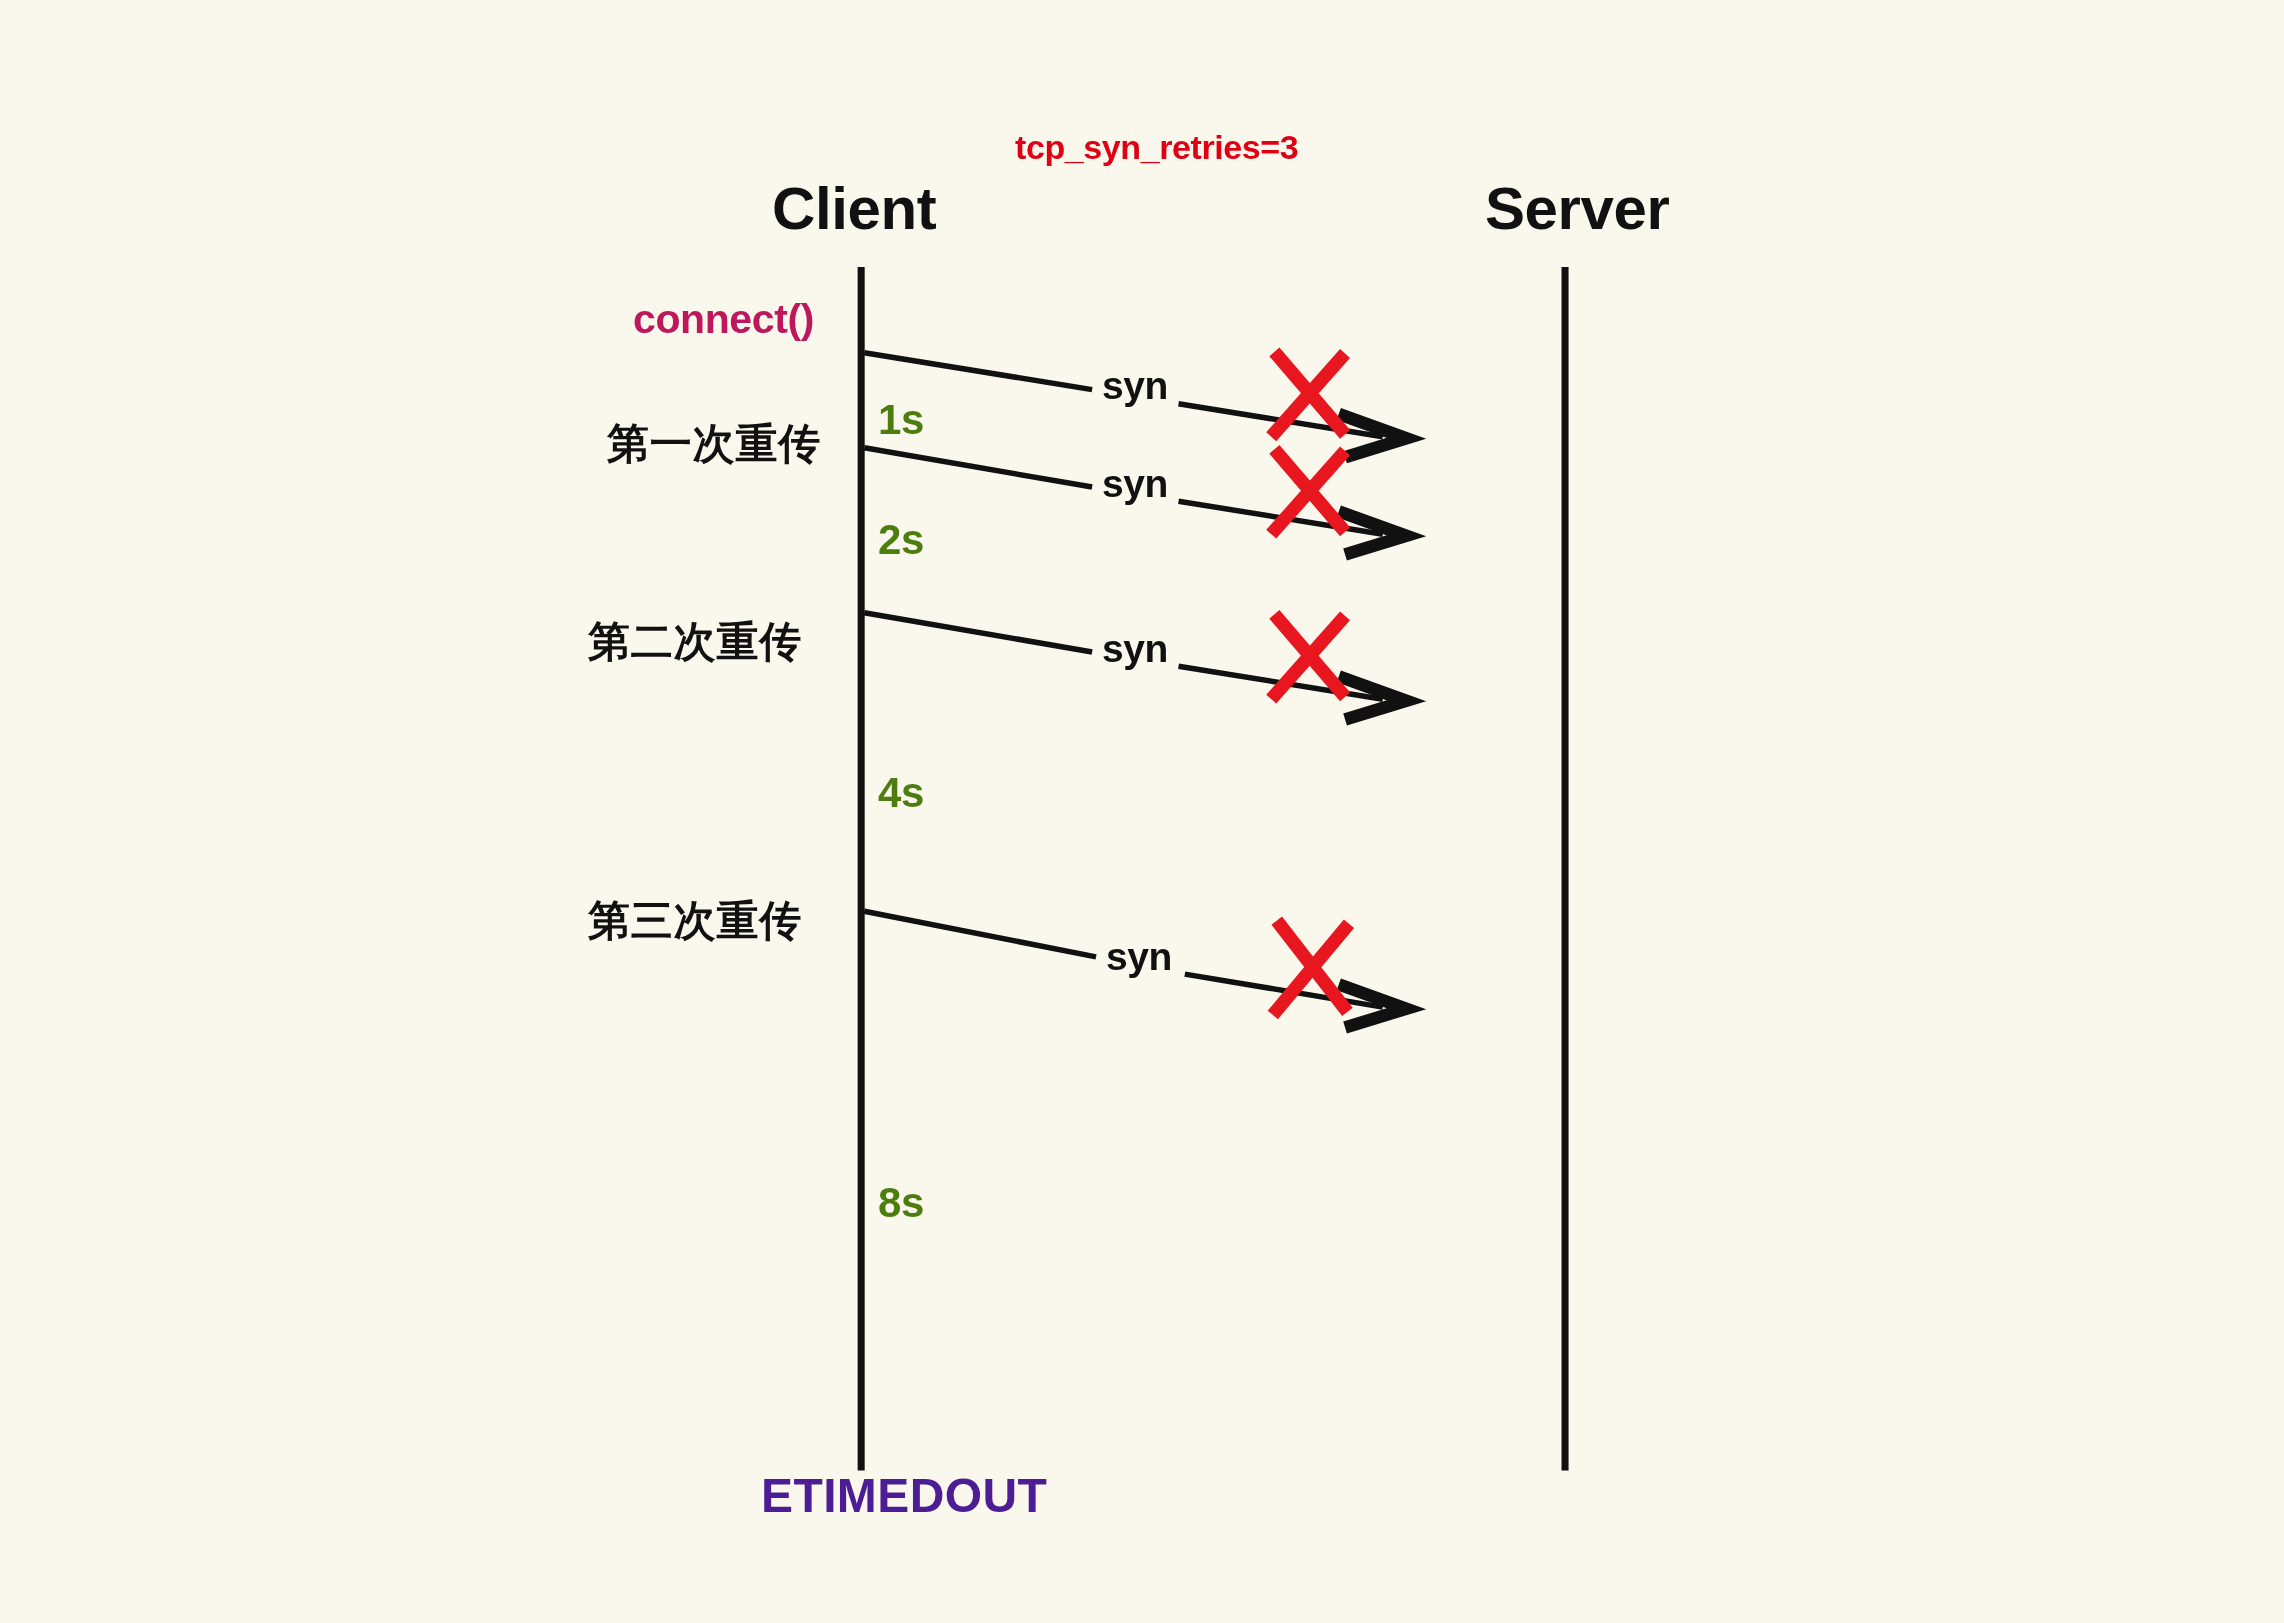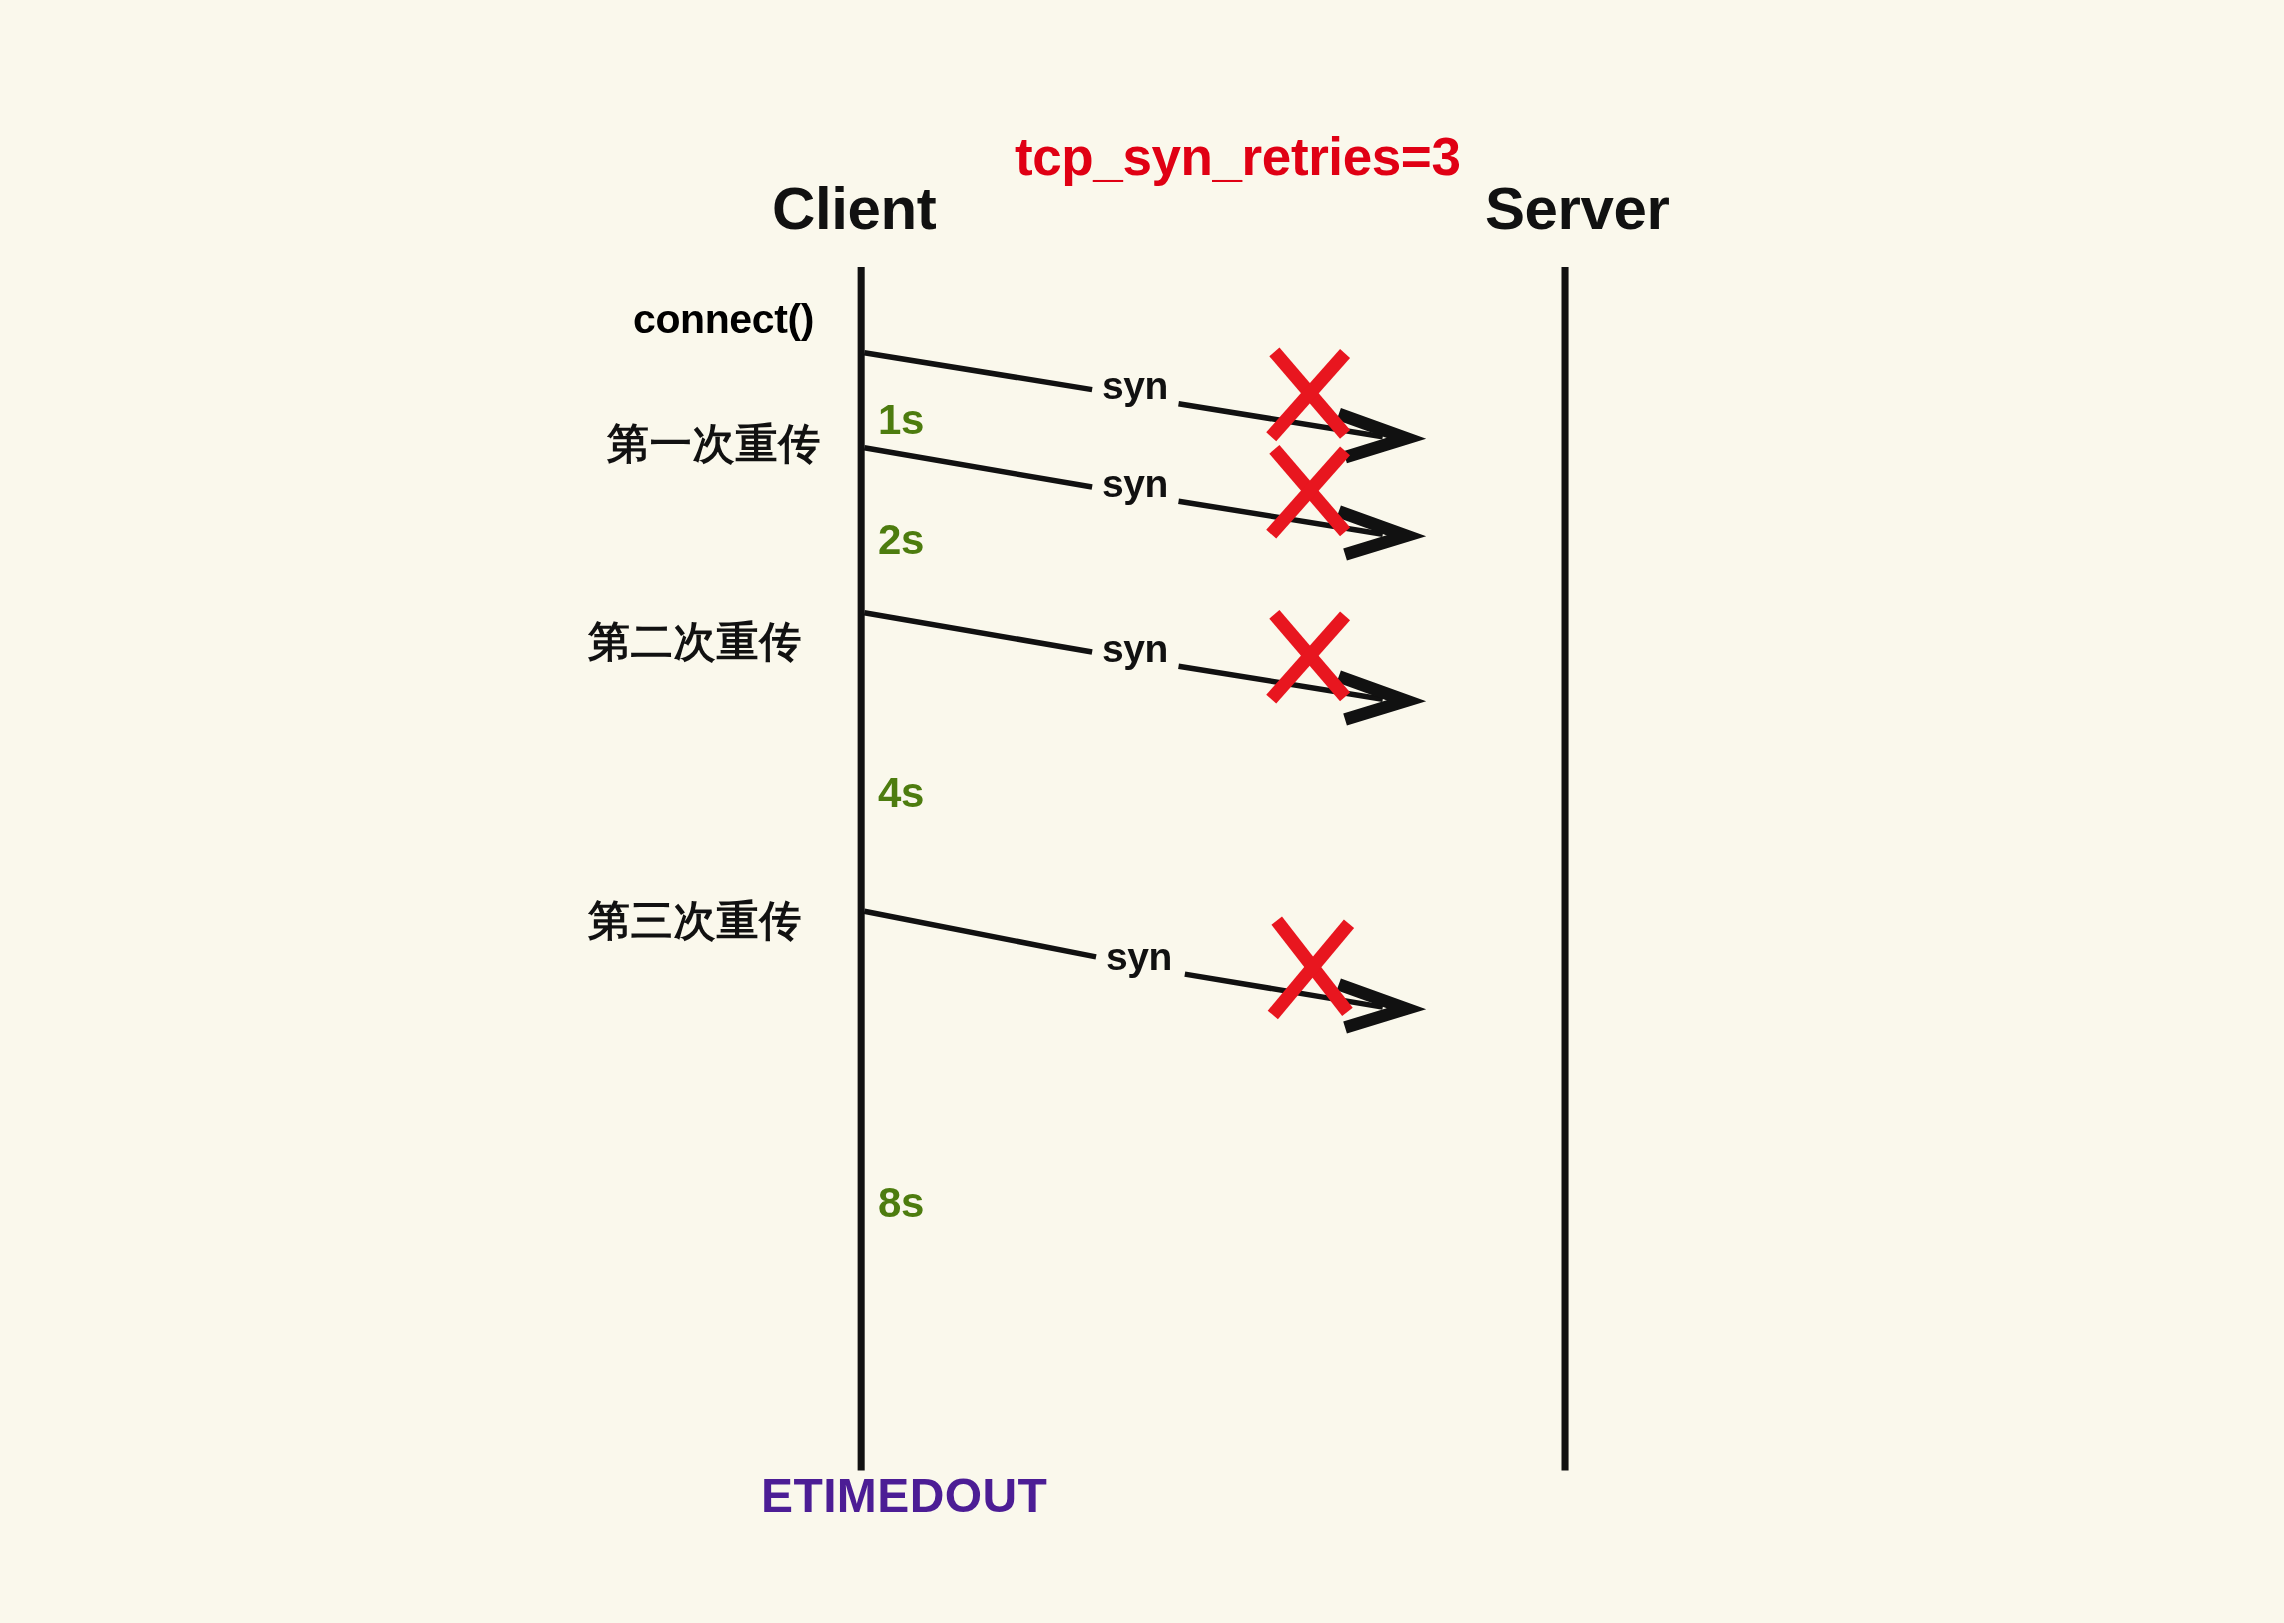--- a/index.html
+++ b/index.html
@@ -31,27 +31,27 @@
     white-space: nowrap;
     font-weight: bold;
     line-height: 1;
   }
   .actor-label {
     font-size: 60px;
     color: #111111;
     letter-spacing: -0.4px;
   }
   .sysctl-label {
-    font-size: 53px;
+    font-size: 34px;
     color: #e00014;
     letter-spacing: -0.4px;
   }
   .connect-label {
     font-size: 41px;
-    color: #000000;
+    color: #be185d;
     letter-spacing: -0.4px;
     text-align: right;
   }
   .retry-label {
     font-size: 42px;
     color: #111111;
     font-family: "DejaVu Sans", "Liberation Sans", sans-serif;
     letter-spacing: 0.8px;
   }
   .time-label {

